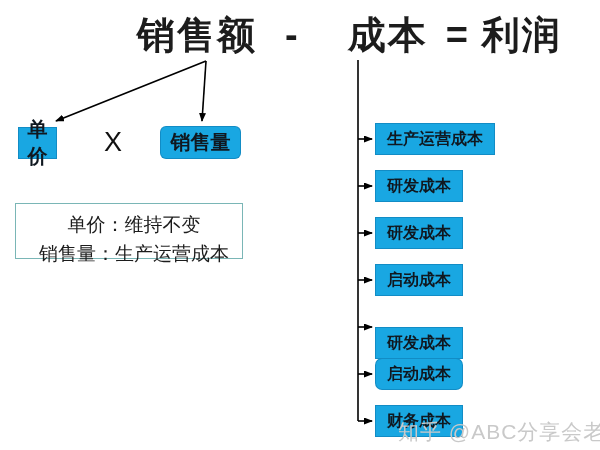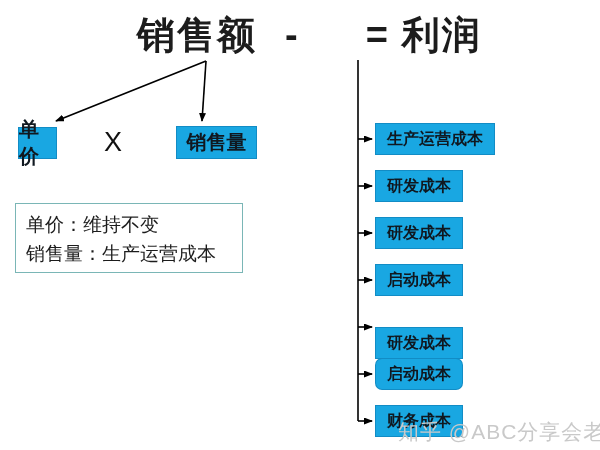--- a/index.html
+++ b/index.html
@@ -5,20 +5,21 @@
   html,body { margin:0; padding:0; }
   body {
     font-family: "Liberation Sans", "DejaVu Sans", sans-serif;
     background:#ffffff;
   }
   .canvas {
     position:relative;
     width:600px; height:450px;
     background:#ffffff;
     overflow:hidden;
+    text-align:center;
   }
   
   .title {
     position:absolute; left:137px; top:10px;
     display:flex; align-items:baseline;
     font-size:38px; font-weight:bold; color:#1c1c1c;
     letter-spacing:2px; white-space:nowrap;
   }
   .title .op-minus  { margin-left:28px; margin-right:48px; }
   .title .op-equals { margin-left:18px; margin-right:12px; }
@@ -30,28 +31,28 @@
   .box {
     position:absolute;
     background:var(--box-fill,#19a7e2);
     border:1px solid rgba(0,60,110,0.25);
     color:#101820;
     font-weight:bold;
     display:flex; align-items:center; justify-content:center;
     box-sizing:border-box;
   }
   .box-unit-price   { left:18px;  top:127px; width:39px;  height:32px; font-size:20px; }
-  .box-sales-volume { left:176px; top:126px; width:81px;  height:33px; font-size:20px; }
+  .box-sales-volume { left:160px; top:126px; width:81px;  height:33px; font-size:20px;border-radius:6px; }
   .x-operator {
     position:absolute; left:104px; top:127px;
     font-size:27px; color:#111; font-weight:normal;
   }
   
   .note {
-    position:absolute; left:15px; top:203px; width:228px; height:70px;
+    position:absolute; left:15px; top:203px; width:228px; height:56px;
     border:1px solid var(--note-border,#7ab6b6);
     box-sizing:border-box;
     padding:6px 0 0 10px;
     font-size:19px; color:#1c1c1c;
     line-height:29px;
     white-space:nowrap;
   }
   
   .cost-box {
     position:absolute; left:375px; height:32px;
@@ -70,20 +71,21 @@
   }
 </style>
 </head>
 <body>
 
 <div class="canvas">
 
   <div class="title">
     <span>销售额</span>
     <span class="op-minus">-</span>
+    <span>成本</span>
     <span class="op-equals">=</span>
     <span>利润</span>
   </div>
 
   <svg class="arrows" width="600" height="450" xmlns="http://www.w3.org/2000/svg">
     <defs>
       <marker id="ah" markerWidth="10" markerHeight="8" refX="8" refY="3.5" orient="auto" markerUnits="userSpaceOnUse">
         <path d="M0,0 L9,3.5 L0,7 Z"></path>
       </marker>
     </defs>

